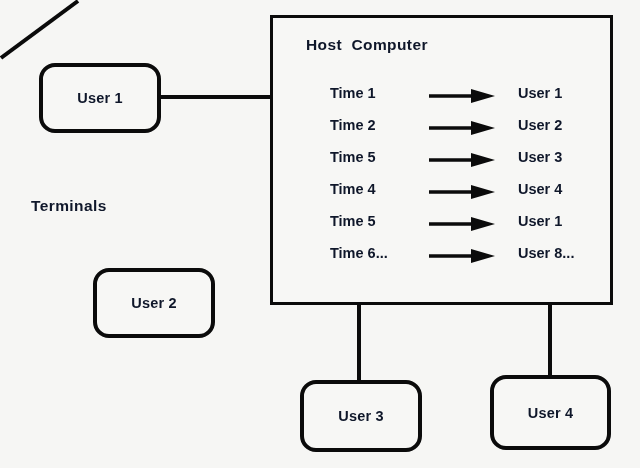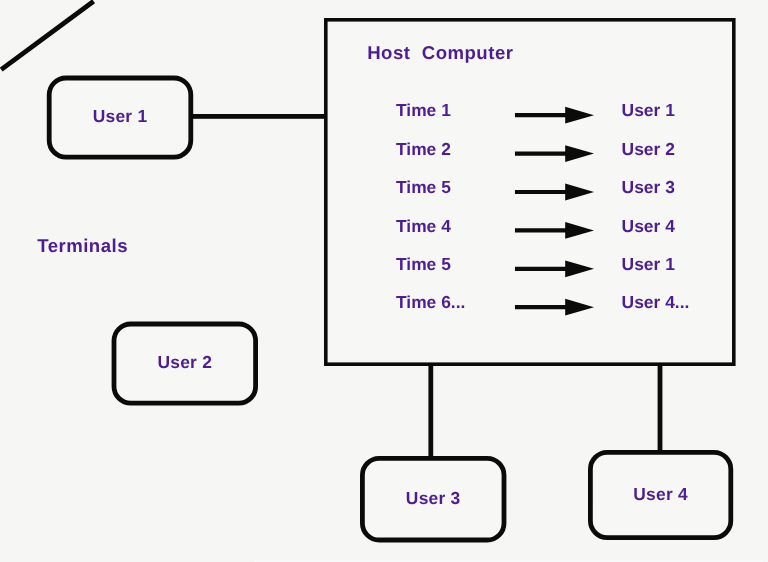--- a/index.html
+++ b/index.html
@@ -8,21 +8,21 @@
     padding: 0;
     background: #ffffff;
   }
   #canvas {
     position: relative;
     width: 640px;
     height: 468px;
     background: #f6f6f4;
     overflow: hidden;
     font-family: "Liberation Sans", "DejaVu Sans", sans-serif;
-    color: #4c1d95;
+    color: #0f172a;
     -webkit-font-smoothing: none;
   }
 
   
   .host-box {
     position: absolute;
     left: 270px;
     top: 15px;
     width: 343px;
     height: 290px;
@@ -192,21 +192,21 @@
   </div>
 
   <div class="sched-row" style="top:245px;">
     <span class="sched-time">Time 6...</span>
     <span class="sched-arrow">
       <svg width="66" height="16" viewBox="0 0 66 16">
         <line x1="0" y1="8" x2="48" y2="8" stroke="#0b0b0b" stroke-width="3.5"></line>
         <polygon points="42,1 66,8 42,15" fill="#0b0b0b"></polygon>
       </svg>
     </span>
-    <span class="sched-user">User 4...</span>
+    <span class="sched-user">User 8...</span>
   </div>
 
   <div class="conn" id="conn-user1"></div>
   <div class="conn" id="conn-user3"></div>
   <div class="conn" id="conn-user4"></div>
 
   <div id="conn-user2">
     <svg width="80" height="60" viewBox="0 0 80 60">
       <line x1="1" y1="58" x2="78" y2="1" stroke="#0b0b0b" stroke-width="4"></line>
     </svg>

